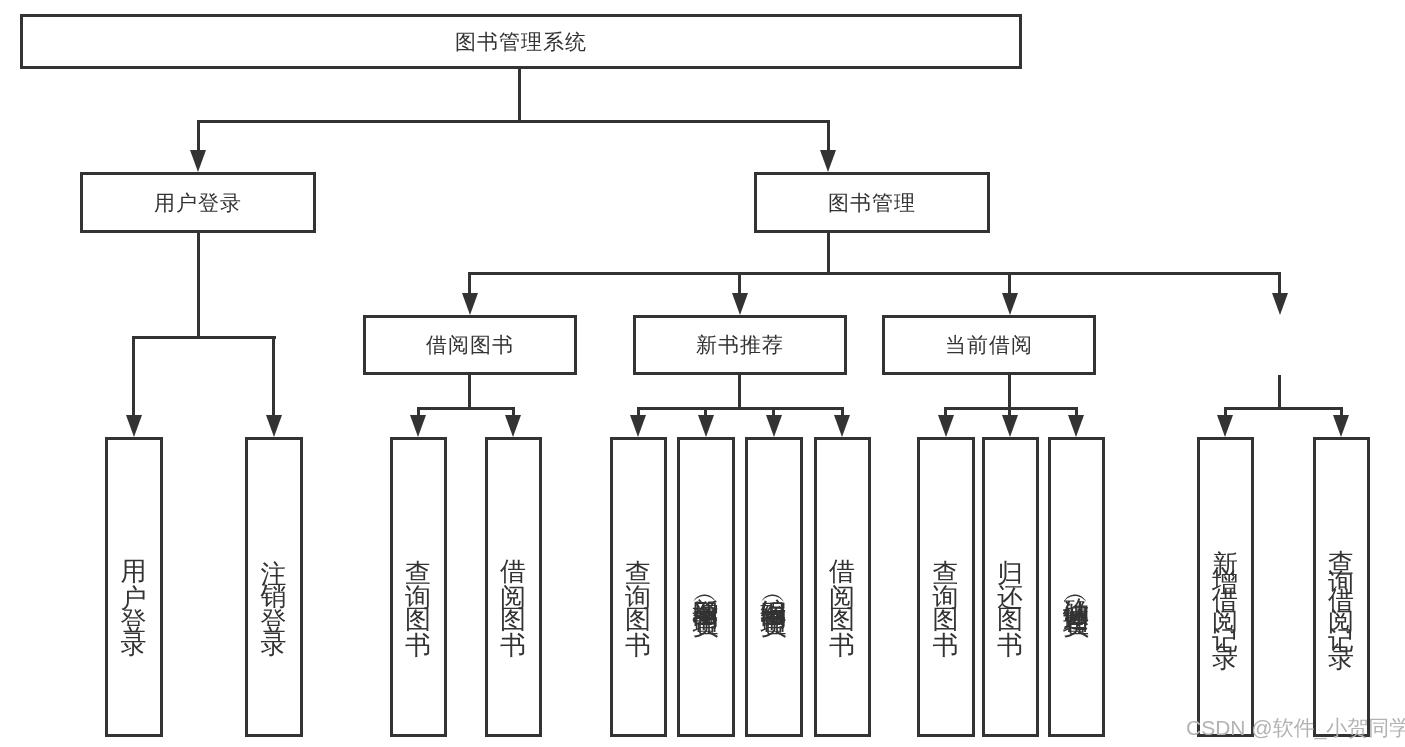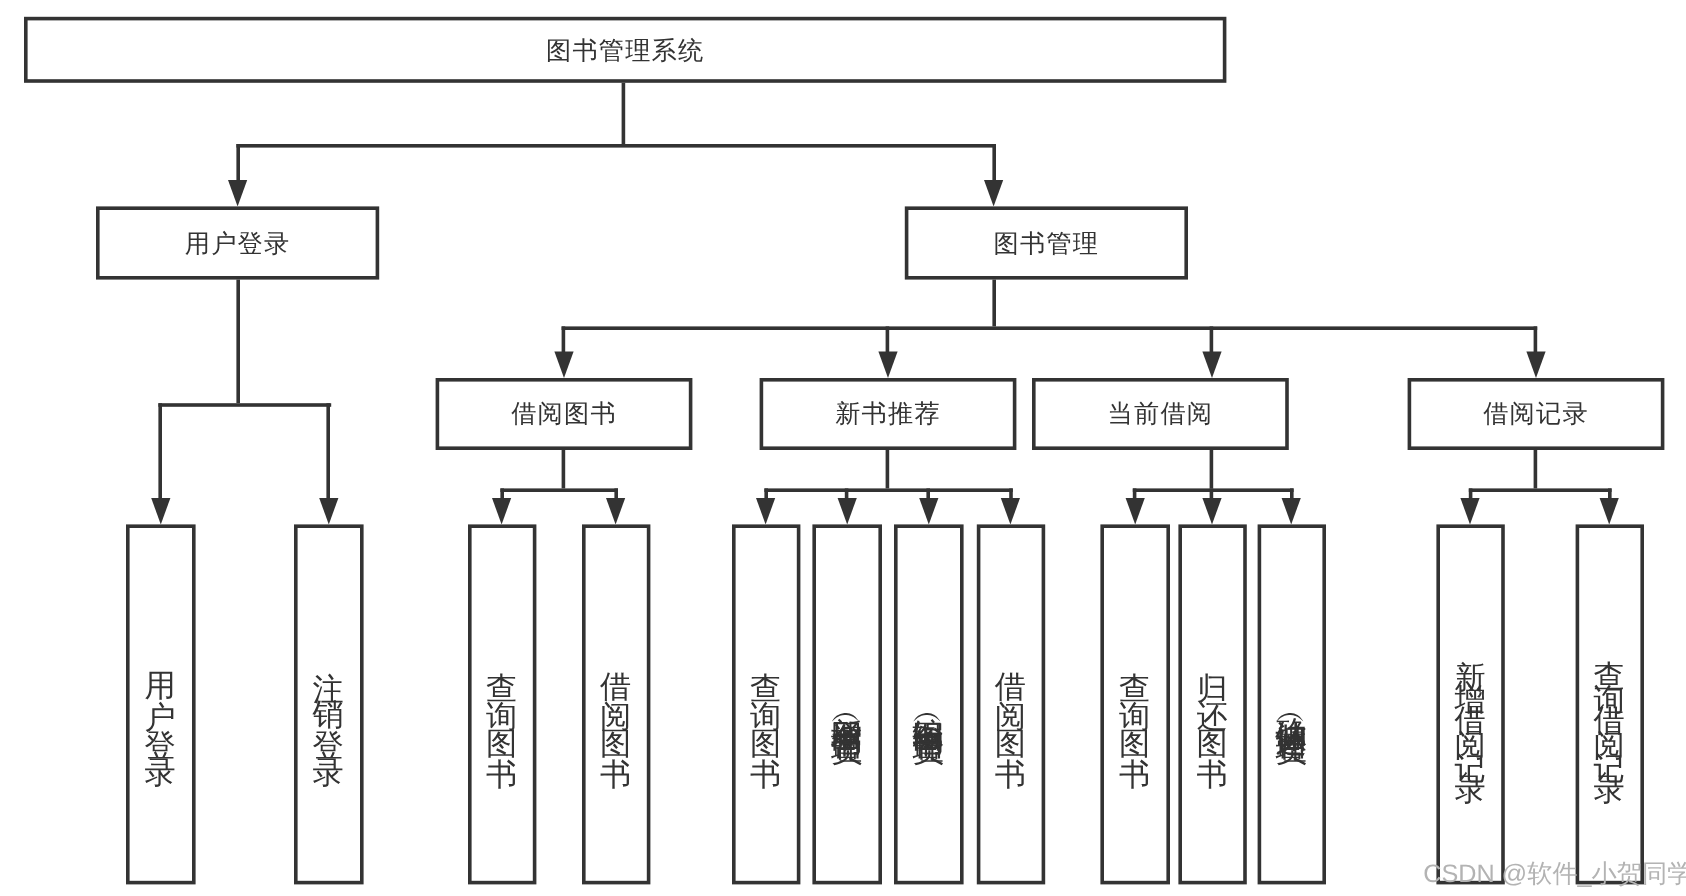--- a/index.html
+++ b/index.html
@@ -67,25 +67,22 @@
   <div class="arrow" style="left:732px;top:293px"></div>
   <div class="arrow" style="left:1002px;top:293px"></div>
   <div class="arrow" style="left:1272px;top:293px"></div>
 
   <div class="box h" style="left:363px;top:315px;width:214px;height:60px">
     <span>借阅图书</span>
   </div>
   <div class="box h" style="left:633px;top:315px;width:214px;height:60px">
     <span>新书推荐</span>
   </div>
-  <div class="box h" style="left:860px;top:315px;width:214px;height:60px">
+  <div class="box h" style="left:882px;top:315px;width:214px;height:60px">
     <span>当前借阅</span>
-  </div>
-  <div class="box h" style="left:1173px;top:315px;width:214px;height:60px">
-    <span>借阅记录</span>
   </div>
 
   <div class="vl" style="left:468px;top:375px;height:32px"></div>
   <div class="hl" style="left:417px;top:407px;width:98px"></div>
   <div class="vl" style="left:417px;top:407px;height:10px"></div>
   <div class="vl" style="left:512px;top:407px;height:10px"></div>
   <div class="arrow" style="left:410px;top:415px"></div>
   <div class="arrow" style="left:505px;top:415px"></div>
 
   <div class="vl" style="left:738px;top:375px;height:32px"></div>

